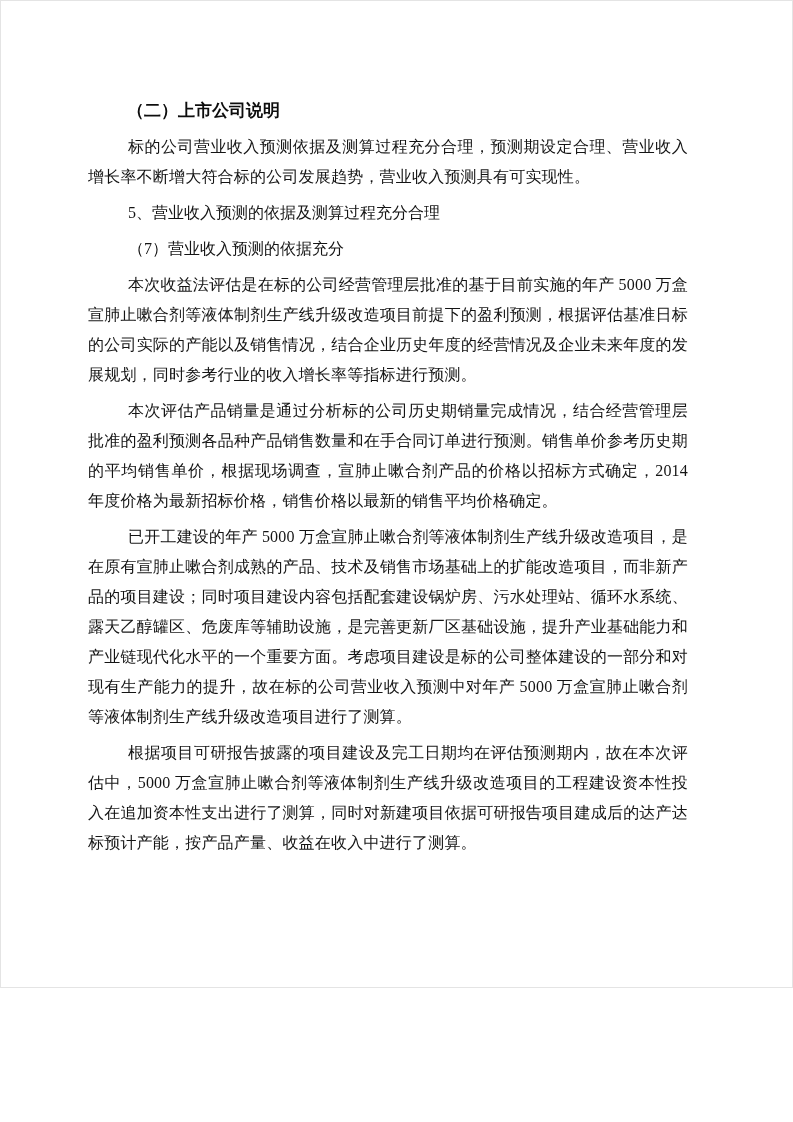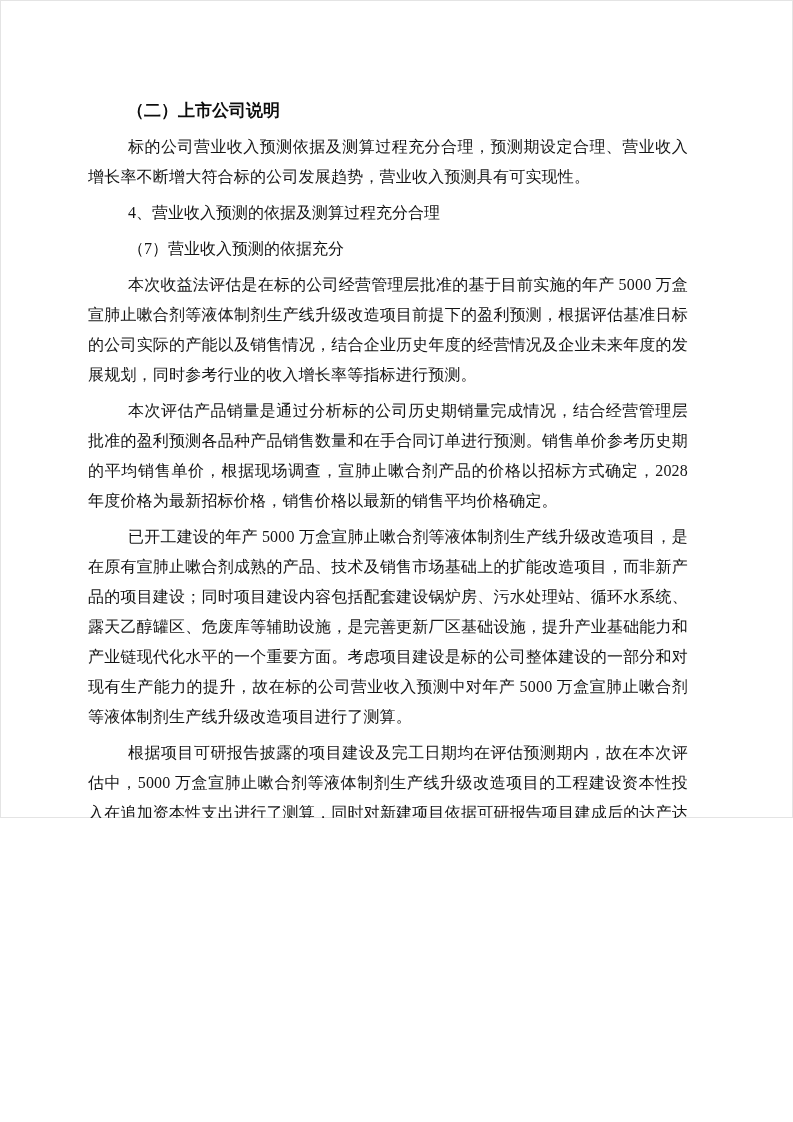--- a/index.html
+++ b/index.html
@@ -3,21 +3,21 @@
 <meta charset="utf-8">
 <style>
   html, body {
     margin: 0;
     padding: 0;
     background: #ffffff;
   }
   .page {
     position: relative;
     width: 793px;
-    height: 818px;
+    height: 988px;
     background: #ffffff;
     box-shadow: inset 0 0 0 1px #e4e4e4;
     overflow: hidden;
     font-family: "Liberation Serif", "DejaVu Serif", serif;
     color: #141414;
   }
   .content {
     position: absolute;
     left: 88px;
     top: 96px;
@@ -60,28 +60,28 @@
 </head>
 <body>
 
 <div class="page">
   <div class="content">
 
     <p class="doc-heading">（二）上市公司说明</p>
 
     <p class="doc-para">标的公司营业收入预测依据及测算过程充分合理，预测期设定合理、营业收入增长率不断增大符合标的公司发展趋势，营业收入预测具有可实现性。</p>
 
-    <p class="doc-sub">4、营业收入预测的依据及测算过程充分合理</p>
+    <p class="doc-sub">5、营业收入预测的依据及测算过程充分合理</p>
 
     <p class="doc-sub">（7）营业收入预测的依据充分</p>
 
     <p class="doc-para">本次收益法评估是在标的公司经营管理层批准的基于目前实施的年产 5000 万盒宣肺止嗽合剂等液体制剂生产线升级改造项目前提下的盈利预测，根据评估基准日标的公司实际的产能以及销售情况，结合企业历史年度的经营情况及企业未来年度的发展规划，同时参考行业的收入增长率等指标进行预测。</p>
 
 
-    <p class="doc-para">本次评估产品销量是通过分析标的公司历史期销量完成情况，结合经营管理层批准的盈利预测各品种产品销售数量和在手合同订单进行预测。销售单价参考历史期的平均销售单价，根据现场调查，宣肺止嗽合剂产品的价格以招标方式确定，2028 年度价格为最新招标价格，销售价格以最新的销售平均价格确定。</p>
+    <p class="doc-para">本次评估产品销量是通过分析标的公司历史期销量完成情况，结合经营管理层批准的盈利预测各品种产品销售数量和在手合同订单进行预测。销售单价参考历史期的平均销售单价，根据现场调查，宣肺止嗽合剂产品的价格以招标方式确定，2014 年度价格为最新招标价格，销售价格以最新的销售平均价格确定。</p>
 
 
     <p class="doc-para">已开工建设的年产 5000 万盒宣肺止嗽合剂等液体制剂生产线升级改造项目，是在原有宣肺止嗽合剂成熟的产品、技术及销售市场基础上的扩能改造项目，而非新产品的项目建设；同时项目建设内容包括配套建设锅炉房、污水处理站、循环水系统、露天乙醇罐区、危废库等辅助设施，是完善更新厂区基础设施，提升产业基础能力和产业链现代化水平的一个重要方面。考虑项目建设是标的公司整体建设的一部分和对现有生产能力的提升，故在标的公司营业收入预测中对年产 5000 万盒宣肺止嗽合剂等液体制剂生产线升级改造项目进行了测算。</p>
 
     <p class="doc-para">根据项目可研报告披露的项目建设及完工日期均在评估预测期内，故在本次评估中，5000 万盒宣肺止嗽合剂等液体制剂生产线升级改造项目的工程建设资本性投入在追加资本性支出进行了测算，同时对新建项目依据可研报告项目建成后的达产达标预计产能，按产品产量、收益在收入中进行了测算。</p>
 
   </div>
 
   <div class="footer-pagenum">90 / 146</div>
 </div>

